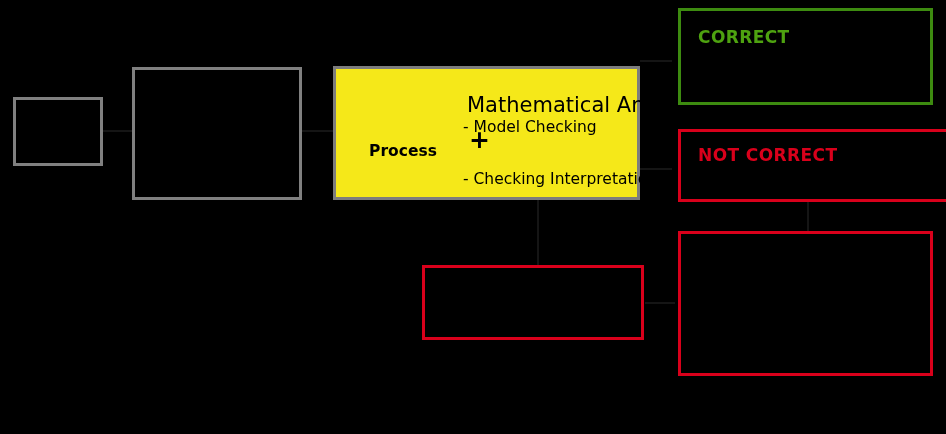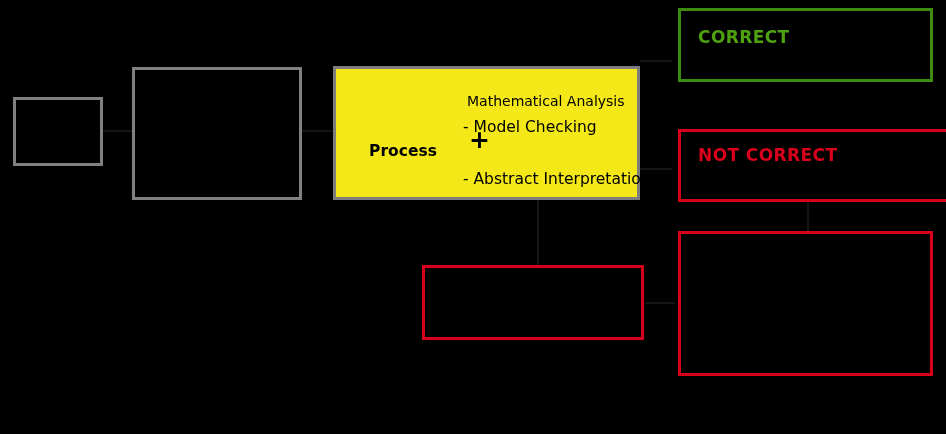--- a/index.html
+++ b/index.html
@@ -58,21 +58,21 @@
     font-size: 15.5px;
     text-align: center;
     line-height: 26px;
   }
   .plus-sign {
     font-size: 25px;
     font-weight: bold;
     line-height: 1;
   }
   .ma-title {
-    font-size: 14px;
+    font-size: 21px;
   }
   .ma-item {
     font-size: 15.5px;
     text-align: right;
   }
   .connector {
     position: absolute;
     background: #151515;
   }
 </style>
@@ -98,24 +98,24 @@
 
     <div class="yellow-text vp-line" style="left:12px; top:69px; width:110px;font-weight:bold;">Process</div>
 
     <div class="yellow-text plus-sign" style="left:133px; top:58px;">+</div>
 
     <div class="yellow-text ma-title" style="left:131px; top:24px;">Mathematical Analysis</div>
 
     <div class="yellow-text ma-item" style="left:127px; top:49px;">- Model Checking</div>
 
 
-    <div class="yellow-text ma-item" style="left:127px; top:101px;">- Abstract Interpretation</div>
+    <div class="yellow-text ma-item" style="left:127px; top:101px;">- Checking Interpretation</div>
   </div>
 
-  <div class="box box-green" style="left:678px; top:8px; width:255px; height:74px;">
+  <div class="box box-green" style="left:678px; top:8px; width:255px; height:97px;">
     <div class="label label-correct" style="left:17px; top:16px;">CORRECT</div>
   </div>
 
   <div class="box box-red" style="left:678px; top:129px; width:295px; height:73px;">
     <div class="label label-notcorrect" style="left:17px; top:13px;">NOT CORRECT</div>
   </div>
 
   <div class="box box-red" style="left:422px; top:265px; width:222px; height:75px;"></div>
 
   <div class="box box-red" style="left:678px; top:231px; width:255px; height:145px;"></div>

